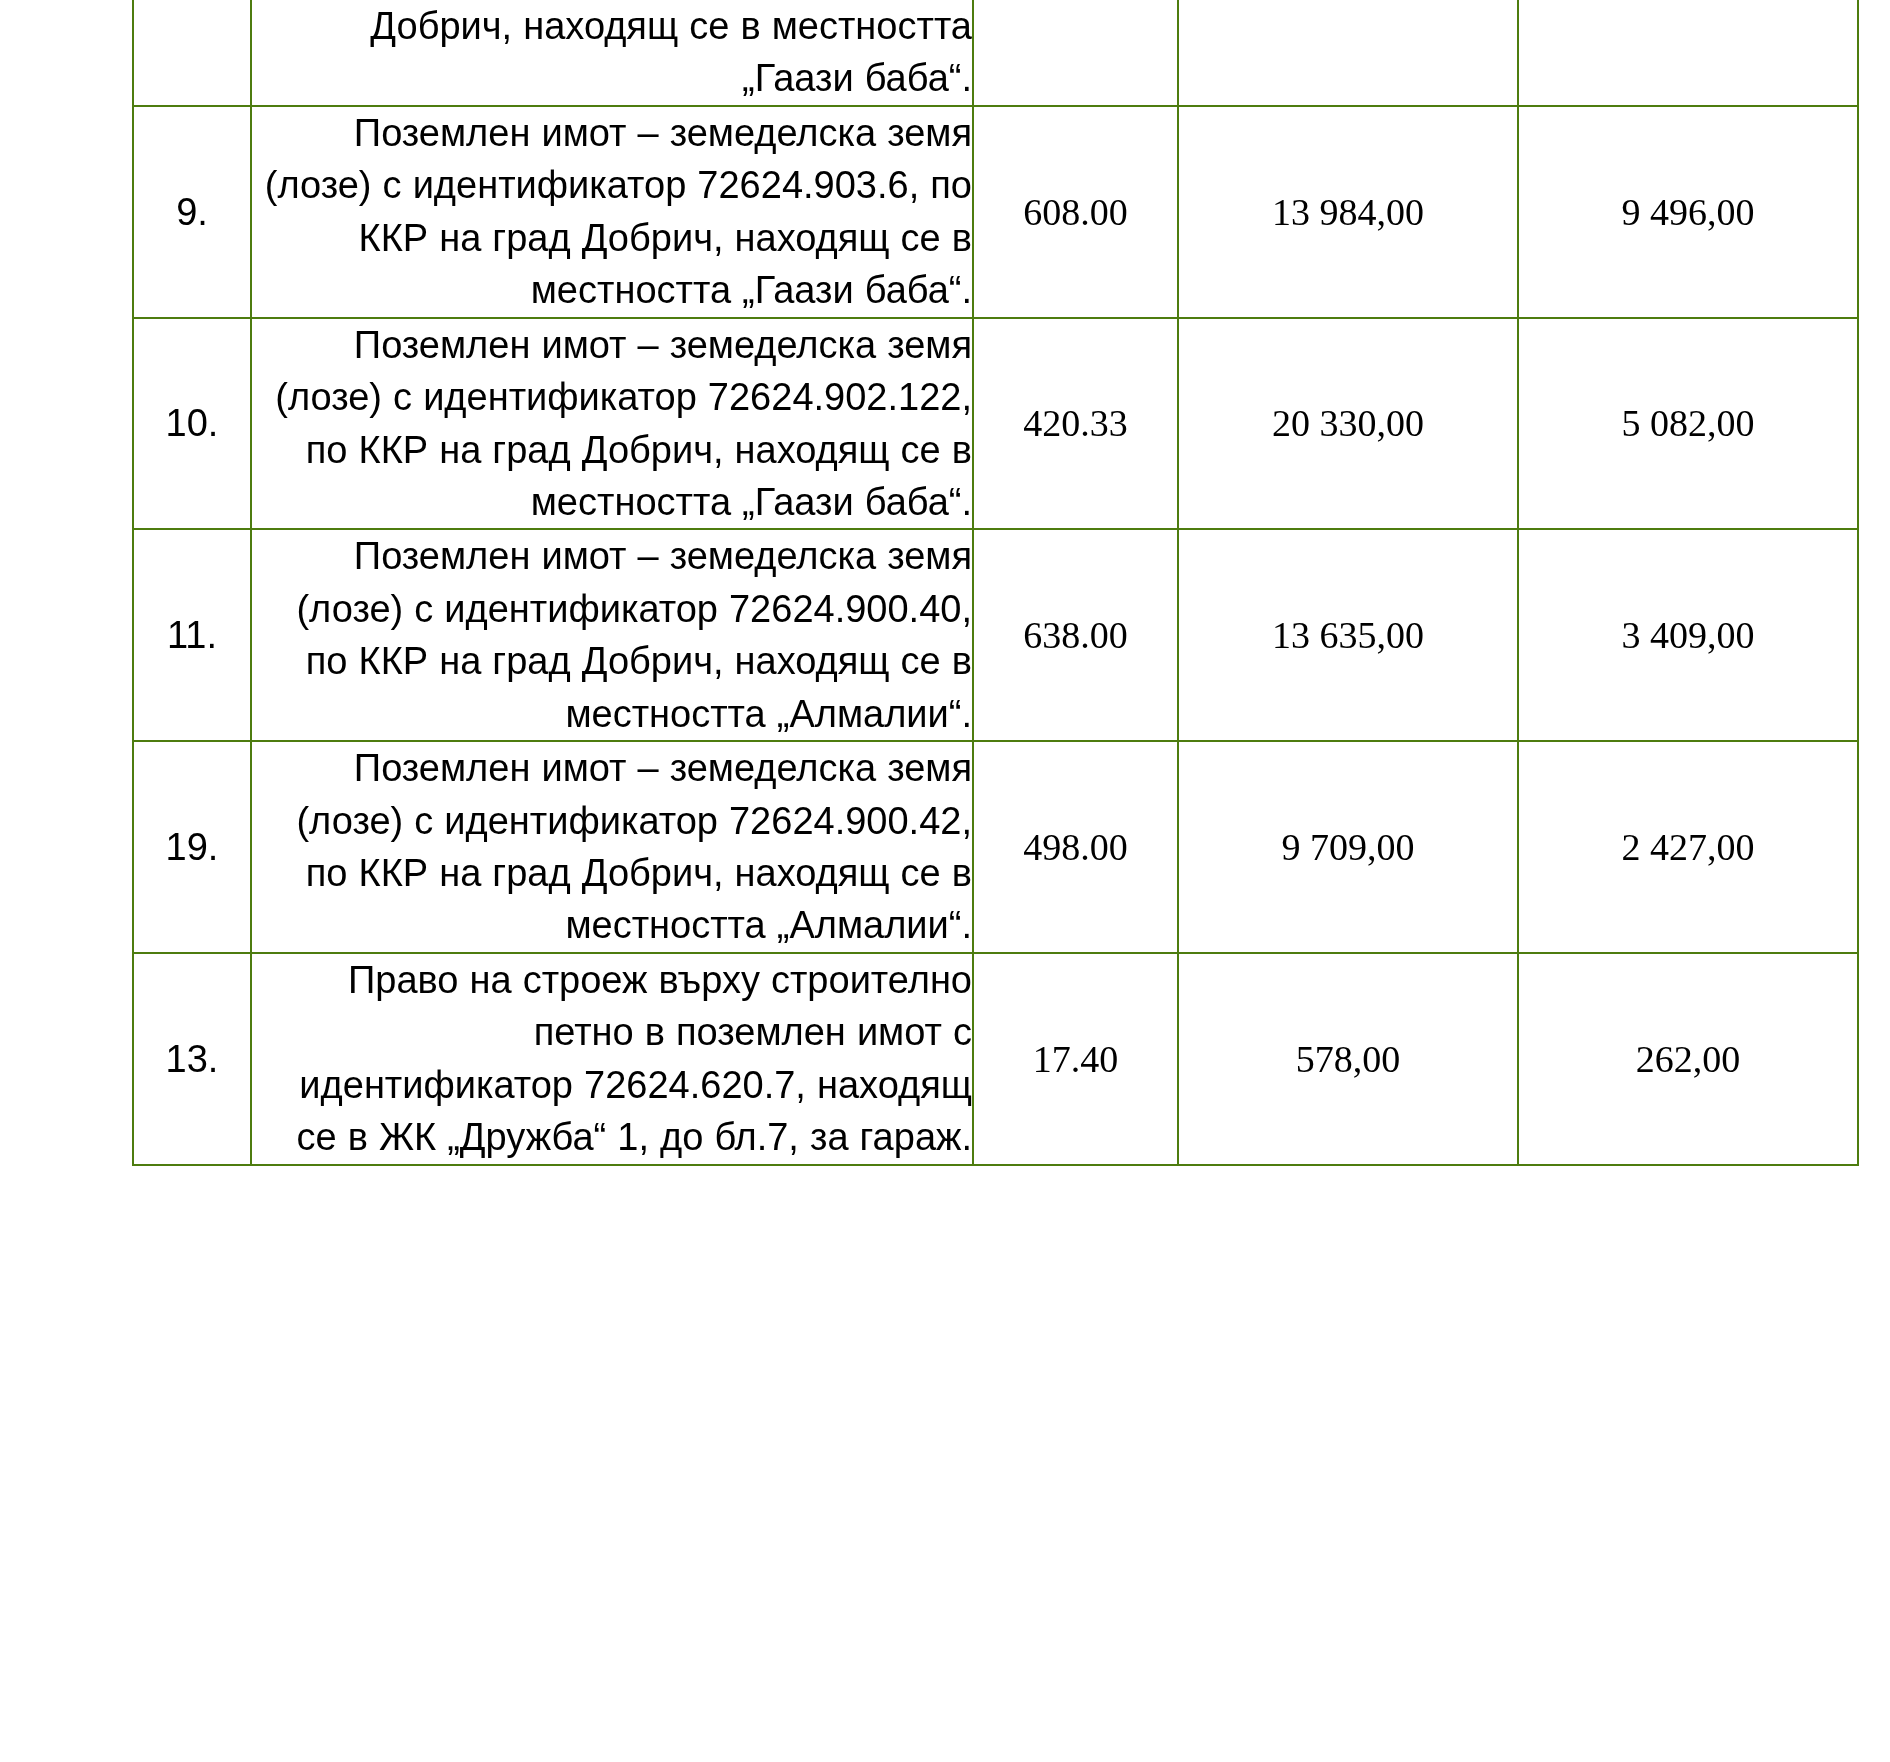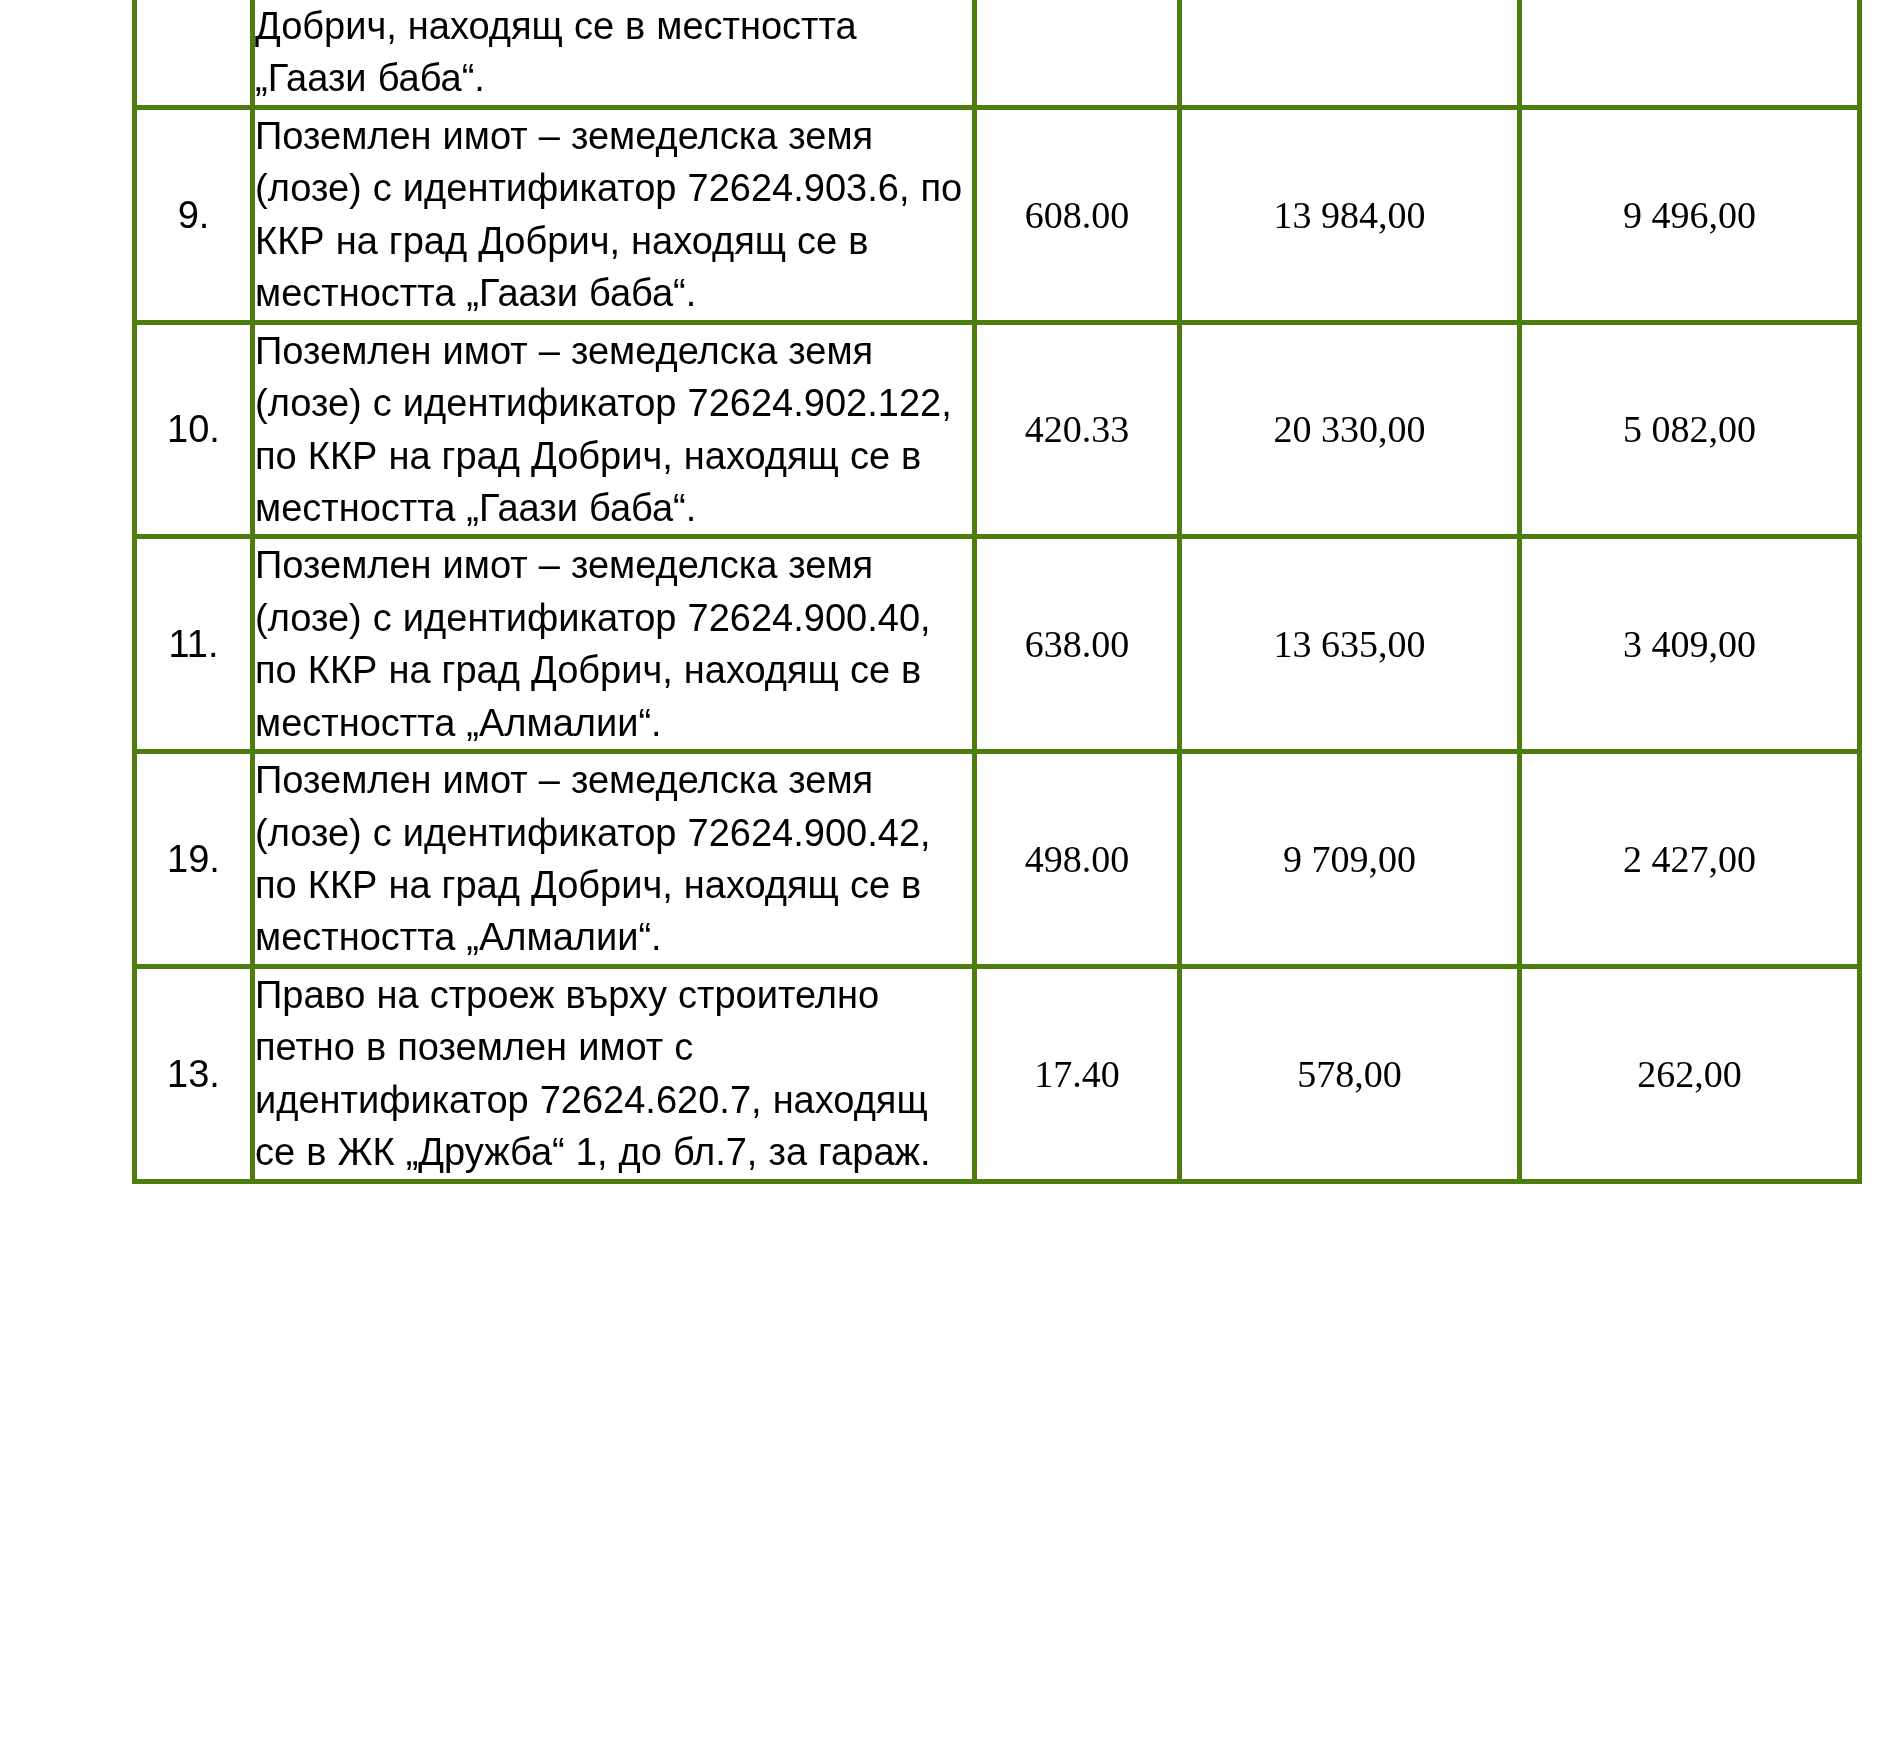--- a/index.html
+++ b/index.html
@@ -22,42 +22,42 @@
     padding-left: 132px;
     padding-right: 178px;
     padding-top: 0px;
   }
   table.property-table {
     border-collapse: collapse;
     width: 1580px;
     table-layout: fixed;
   }
   table.property-table td {
-    border: 5px solid #4d7c0f;
+    border: 2px solid #4d7c0f;
     vertical-align: middle;
     padding: 0;
   }
   
   tr.continuation-row td {
     border-top: none;
   }
   .col-num    { width: 118px; }
   .col-desc   { width: 722px; }
   .col-area   { width: 205px; }
   .col-val1   { width: 340px; }
   .col-val2   { width: 340px; }
 
   .cell-num {
     text-align: center;
     font-size: 38px;
     line-height: 1.32;
     padding: 6px 4px;
   }
   .cell-desc {
-    text-align: left;
+    text-align: right;
     font-size: 38px;
     line-height: 1.38;
     padding: 10px 14px 12px 18px;
     word-spacing: 0.5px;
   }
   .cell-amount {
     text-align: center;
     font-size: 38px;
     line-height: 1.32;
     padding: 6px 10px;

